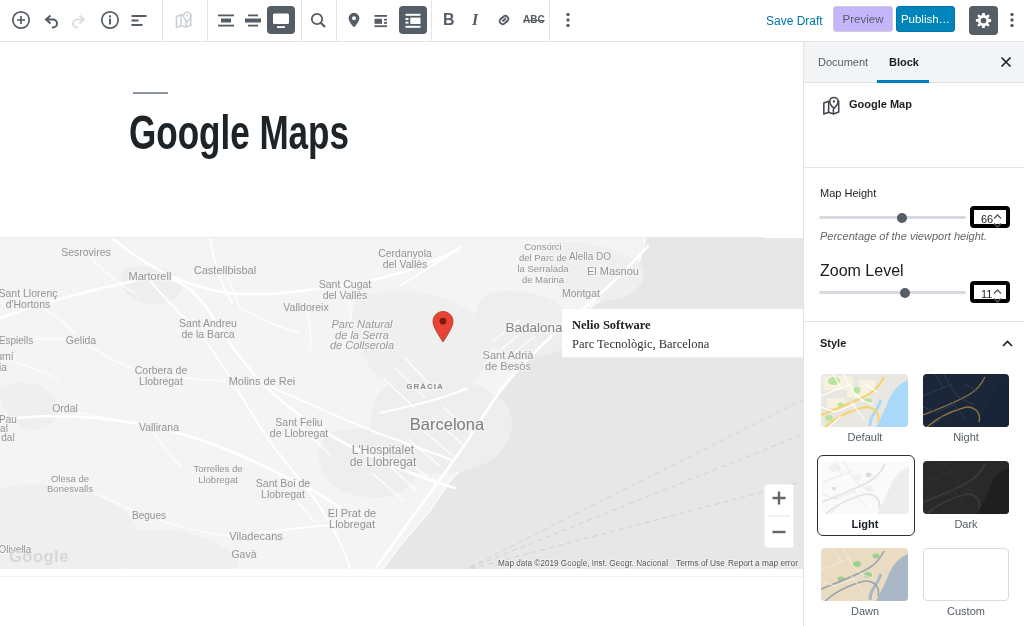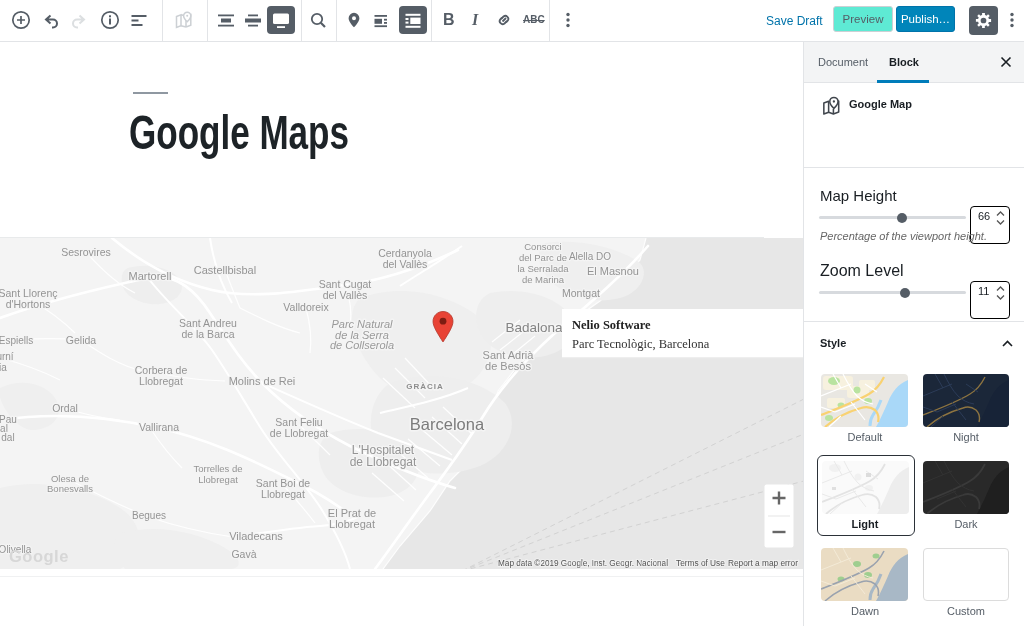--- a/index.html
+++ b/index.html
@@ -7,21 +7,21 @@
     font-family:"Liberation Sans", sans-serif; }
   .abs { position:absolute; }
   
   #toolbar { position:absolute; left:0; top:0; width:1024px; height:42px;
     background:#fff; border-bottom:1px solid #e2e4e7; z-index:30; }
   .tsep { position:absolute; top:0; width:1px; height:41px; background:#e2e4e7; }
   .ticon { position:absolute; top:8px; width:24px; height:24px; }
   .selbtn { position:absolute; top:6px; width:28px; height:28px; background:#555d66; border-radius:4px; }
   #savedraft { position:absolute; left:766px; top:14px; font-size:12px; color:#0073aa; }
   #preview { position:absolute; left:833px; top:6px; width:60px; height:26px;
-    background:#5eead4; border:1px solid #ccd0d4; border-radius:3px;
+    background:#c4b5fd; border:1px solid #ccd0d4; border-radius:3px;
     font-size:11.5px; color:#555d66; text-align:center; line-height:24px; }
   #publish { position:absolute; left:896px; top:6px; width:59px; height:26px;
     background:#0085ba; border:1px solid #0073aa; border-radius:3px;
     font-size:11.5px; color:#fff; text-align:center; line-height:24px; }
   #gearbtn { position:absolute; left:969px; top:6px; width:29px; height:29px;
     background:#555d66; border-radius:4px; }
   
   #canvas { position:absolute; left:0; top:42px; width:804px; height:584px; }
   #permadash { position:absolute; left:133px; top:50px; width:35px; height:2px; background:#8f98a1; }
   #title { position:absolute; left:129px; top:62.5px; font-size:48px; font-weight:bold;
@@ -35,21 +35,21 @@
   #sidebar { position:absolute; left:803px; top:42px; width:221px; height:584px;
     background:#fff; border-left:1px solid #e2e4e7; z-index:40; }
   #sbtabs { position:absolute; left:0; top:0px; width:220px; height:41px;
     background:#f3f4f5; border-bottom:1px solid #e2e4e7; }
   .tab { position:absolute; top:14px; font-size:11px; color:#555d66; }
   #tabblock { font-weight:bold; color:#191e23; }
   #tabline { position:absolute; left:73px; top:38px; width:52px; height:3px; background:#007cba; }
   .sblabel { position:absolute; font-size:13px; color:#191e23; }
   .slider-track { position:absolute; height:3px; background:#d7dade; border-radius:2px; }
   .slider-thumb { position:absolute; width:10px; height:10px; border-radius:50%; background:#555d66; }
-  .numbox { position:absolute; width:40px; height:38px; border:1px solid #000000;
+  .numbox { position:absolute; width:40px; height:22px; border:4px solid #000000;
     border-radius:4px; background:#fff; font-size:13px; color:#191e23; }
   .sbsep { position:absolute; left:0; width:220px; height:1px; background:#e2e4e7; }
   .thumblabel { position:absolute; width:88px; text-align:center; font-size:11px; color:#555d66; }
 </style>
 </head>
 <body>
 <div id="toolbar">
  <svg class="ticon" style="left:9px" viewBox="0 0 24 24">
       <circle cx="12" cy="12" r="8.2" fill="none" stroke="#555d66" stroke-width="1.7"></circle>
       <path d="M12 8v8M8 12h8" stroke="#555d66" stroke-width="1.7"></path>
@@ -294,21 +294,21 @@
         <path d="M1.5 1.5 10.5 10.5 M10.5 1.5 1.5 10.5" stroke="#191e23" stroke-width="1.6"></path>
       </svg>
  </div>
  <svg style="position:absolute;left:16px;top:53px;width:23px;height:23px" viewBox="0 0 24 24" fill="none" stroke="#40464d" stroke-width="1.6">
   <path d="M4 8.3 9 6.5v11.5l-5 1.8zM9 18 14 19.8V14.5 M14 19.8l5.5-2V6.2l-2.5.9" stroke-linejoin="round"></path>
   <path d="M14.5 2.5a4.3 4.3 0 0 1 4.3 4.3c0 3.2-4.3 7.2-4.3 7.2s-4.3-4-4.3-7.2a4.3 4.3 0 0 1 4.3-4.3z" fill="#fff"></path>
   <circle cx="14.5" cy="6.8" r="1.2" fill="#40464d" stroke="none"></circle>
  </svg>
  <div class="abs" style="left:45px;top:56px;font-size:11px;font-weight:bold;color:#191e23">Google Map</div>
  <div class="sbsep" style="top:125px"></div>
- <div class="sblabel" style="left:16px;top:145px;font-size:15px">Map Height</div>
+ <div class="sblabel" style="left:16px;top:145px;font-size:11px">Map Height</div>
  <div class="slider-track" style="left:15px;top:174px;width:147px"></div>
  <div class="slider-thumb" style="left:93px;top:171px"></div>
  <div class="numbox" style="left:166px;top:164px">
   <span style="position:absolute;left:7px;top:3px;font-size:11px">66</span>
   <svg style="position:absolute;right:4px;top:3px;width:9px;height:16px" viewBox="0 0 9 16">
         <path d="M1 5.5 4.5 2 8 5.5 M1 10.5 4.5 14 8 10.5" fill="none" stroke="#555" stroke-width="1.3"></path>
       </svg>
  </div>
  <div class="abs" style="left:16px;top:188px;font-size:11px;font-style:italic;color:#666">Percentage of the viewport height.</div>
  <div class="sblabel" style="left:16px;top:220px;font-size:16px">Zoom Level</div>

